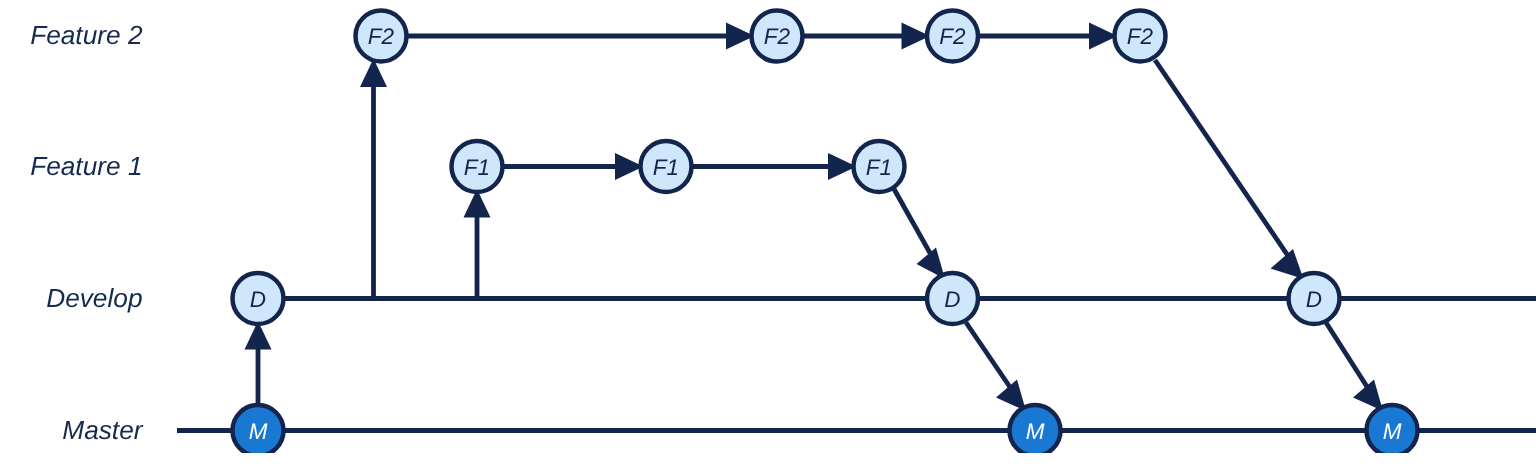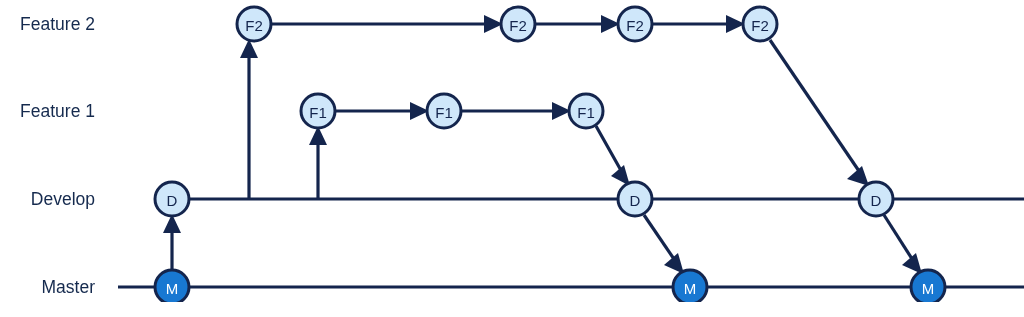--- a/index.html
+++ b/index.html
@@ -9,20 +9,21 @@
   }
   body {
     font-family: "Liberation Sans", sans-serif;
   }
   #diagram-root {
     position: relative;
     width: 1024px;
     height: 302px;
     background: #ffffff;
     overflow: hidden;
+    font-style: italic;
   }
   #gitflow-svg {
     display: block;
     width: 1024px;
     height: 317px;
   }
   .lane-label {
     font-family: "Liberation Sans", sans-serif;
     font-size: 17.5px;
     fill: #152a4e;

